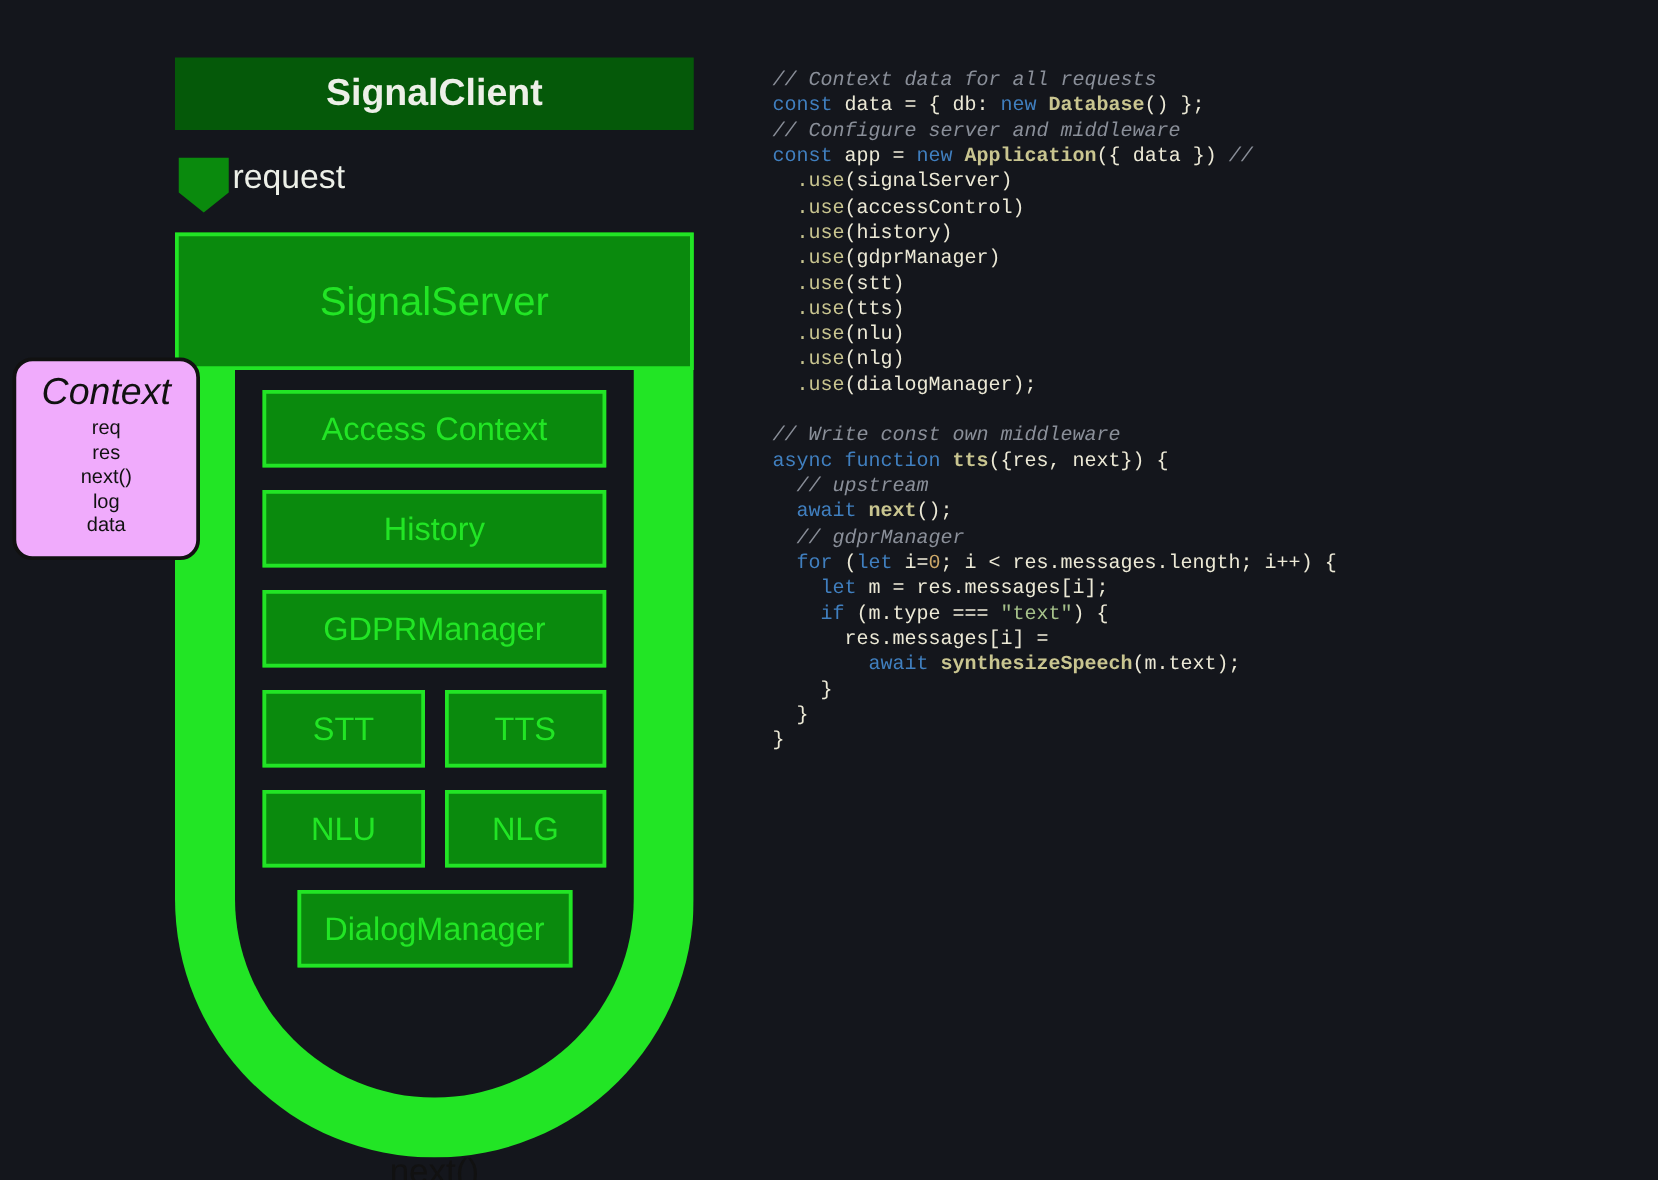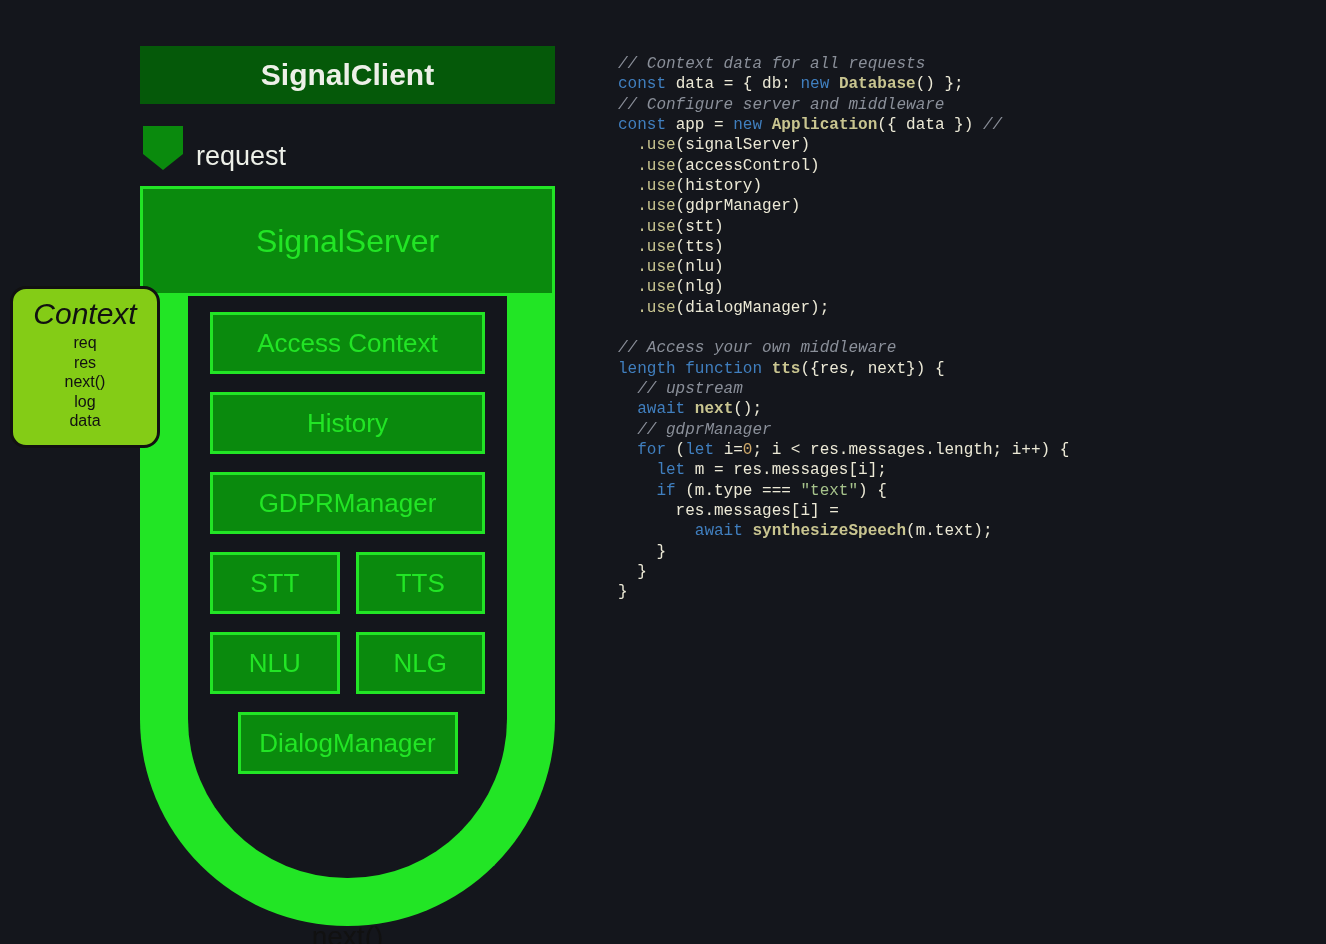--- a/index.html
+++ b/index.html
@@ -45,22 +45,21 @@
     top: 80px;
     width: 415px;
     height: 46px;
     display: flex;
     align-items: center;
     justify-content: space-between;
     padding: 0 0px;
   }
   .marker {
     display: flex;
-    align-items: flex-end;
-    gap: 10px;
+    align-items: flex-start;
     font-size: 27px;
     color: #edf0e8;
   }
   .marker svg { display:block; }
 
   
   .pipe {
     position: absolute;
     left: 130px;
     top: 140px;
@@ -100,21 +99,21 @@
     justify-content: center;
     z-index: 2;
   }
 
   
   .context-box {
     position: absolute;
     left: 0px;
     top: 240px;
     width: 150px;
-    background: #84cc16;
+    background: #f0abfc;
     border: 3px solid #111;
     border-radius: 16px;
     padding: 8px 0 14px 0;
     text-align: center;
     color: #111;
     z-index: 5;
   }
   .context-title {
     font-size: 30px;
     font-style: italic;
@@ -269,22 +268,22 @@
   <span class="tok-method">.use</span>(<span class="tok-ident">signalServer</span>)
   <span class="tok-method">.use</span>(<span class="tok-ident">accessControl</span>)
   <span class="tok-method">.use</span>(<span class="tok-ident">history</span>)
   <span class="tok-method">.use</span>(<span class="tok-ident">gdprManager</span>)
   <span class="tok-method">.use</span>(<span class="tok-ident">stt</span>)
   <span class="tok-method">.use</span>(<span class="tok-ident">tts</span>)
   <span class="tok-method">.use</span>(<span class="tok-ident">nlu</span>)
   <span class="tok-method">.use</span>(<span class="tok-ident">nlg</span>)
   <span class="tok-method">.use</span>(<span class="tok-ident">dialogManager</span>);
 
-<span class="tok-comment">// Access your own middleware</span>
-<span class="tok-kw">length</span> <span class="tok-kw">function</span> <span class="tok-fn tok-bold">tts</span><span class="tok-punc">({res, next}) {</span>
+<span class="tok-comment">// Write const own middleware</span>
+<span class="tok-kw">async</span> <span class="tok-kw">function</span> <span class="tok-fn tok-bold">tts</span><span class="tok-punc">({res, next}) {</span>
   <span class="tok-comment">// upstream</span>
   <span class="tok-kw">await</span> <span class="tok-fn tok-bold">next</span><span class="tok-punc">();</span>
   <span class="tok-comment">// gdprManager</span>
   <span class="tok-kw">for</span><span class="tok-punc"> (</span><span class="tok-kw">let</span><span class="tok-punc"> i=</span><span class="tok-num">0</span><span class="tok-punc">; i &lt; res.messages.length; i++) {</span>
     <span class="tok-kw">let</span><span class="tok-punc"> m = res.messages[i];</span>
     <span class="tok-kw">if</span><span class="tok-punc"> (m.type === </span><span class="tok-str">"text"</span><span class="tok-punc">) {</span>
 <span class="tok-punc">      res.messages[i] =</span>
         <span class="tok-kw">await</span> <span class="tok-fn tok-bold">synthesizeSpeech</span><span class="tok-punc">(m.text);</span>
     <span class="tok-punc">}</span>
   <span class="tok-punc">}</span>

